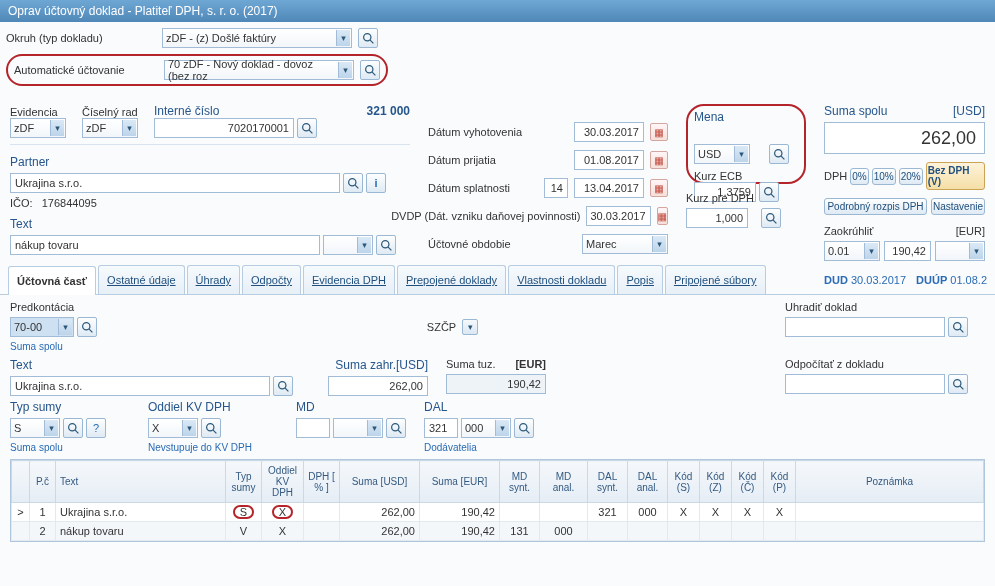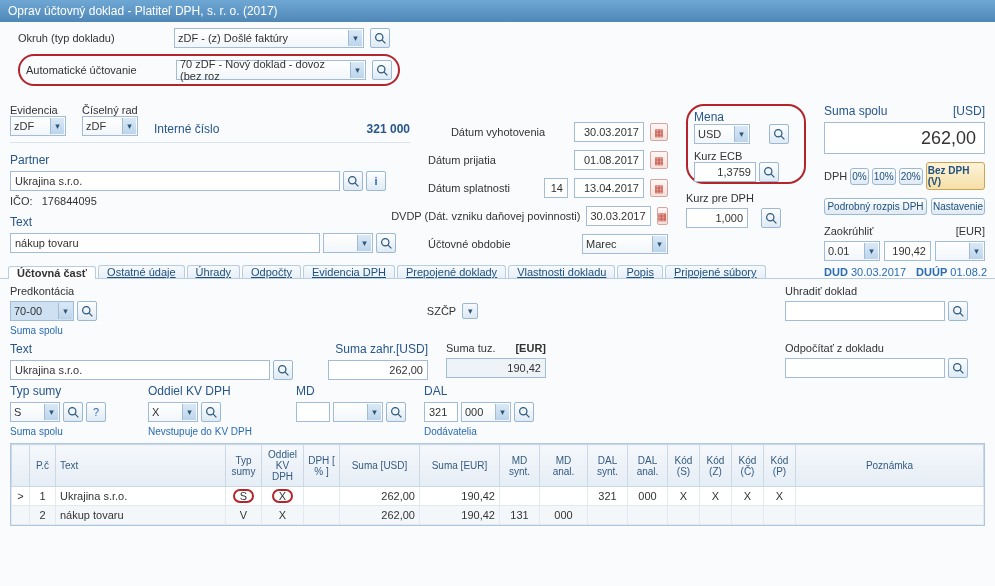--- a/index.html
+++ b/index.html
@@ -11,21 +11,21 @@
     width: 995px;
     height: 586px;
     overflow: hidden;
   }
   .titlebar {
     background: linear-gradient(#6fa7d4, #4f87b8);
     color: #fff;
     padding: 4px 8px;
     font-size: 12px;
   }
-  .panel { padding: 6px 18px; }
+  .panel { padding: 6px 6px; }
   .row { display: flex; align-items: center; margin-bottom: 6px; gap: 6px; }
   label, .lbl { color: #333; }
   .lbl { white-space: nowrap; }
   .combo, .input {
     border: 1px solid #a2bbd6;
     background: #fff;
     height: 20px;
     font-size: 11px;
     padding: 1px 3px;
     display: inline-flex;
@@ -60,21 +60,21 @@
   .header-bold { color: #27568c; font-weight: normal; font-size: 12px; }
   .header-num { color: #27568c; font-weight: bold; font-size: 12px; }
   .sep { border: none; border-top: 1px solid #d9e4ee; margin: 2px 0 6px; }
   .link { color: #2a6bb3; cursor: pointer; }
   .tabbar {
     border-bottom: 1px solid #b8cde1;
     display: flex; gap: 0; padding: 0 8px;
     margin-top: 4px;
   }
   .tab {
-    padding: 0 8px;
+    padding: 8px 8px;
     border: 1px solid #b8cde1;
     border-bottom: none;
     background: linear-gradient(#f6fafd, #e7eff7);
     margin-right: 2px;
     border-radius: 3px 3px 0 0;
     cursor: pointer;
     color: #1e4f7e;
     text-decoration: underline;
   }
   .tab.active {
@@ -194,20 +194,31 @@
         <div class="combo" style="width:56px">
           <span>zDF</span>
             <span class="dd">▾</span>
         </div>
       </div>
       <div style="flex:1">
         <div style="display:flex;justify-content:space-between">
           <span class="header-bold">Interné číslo</span>
           <span class="header-num">321 000</span>
         </div>
+        <div style="display:flex;gap:3px">
+          <div class="input" style="width:140px">
+              <span>7020170001</span>
+            </div>
+          <span class="q-btn">
+              <svg viewBox="0 0 16 16" class="mag-icon">
+                <circle cx="6.5" cy="6.5" r="4.5"></circle>
+                <line x1="10" y1="10" x2="14" y2="14"></line>
+              </svg>
+            </span>
+        </div>
       </div>
     </div>
 
 
     <hr class="sep">
 
     <div class="header-bold">Partner</div>
     <div style="display:flex;gap:3px">
       <div class="input left" style="width:330px">
           <span>Ukrajina s.r.o.</span>
@@ -235,21 +246,21 @@
           <svg viewBox="0 0 16 16" class="mag-icon">
             <circle cx="6.5" cy="6.5" r="4.5"></circle>
             <line x1="10" y1="10" x2="14" y2="14"></line>
           </svg>
         </span>
     </div>
   </div>
 
   <div class="col" style="width:240px;padding-top:18px;gap:8px">
     <div class="date-row">
-      <span class="lbl" style="flex:1;text-align:center">Dátum vyhotovenia</span>
+      <span class="lbl" style="flex:1;text-align:left">Dátum vyhotovenia</span>
       <div class="input" style="width:70px">
           <span>30.03.2017</span>
         </div>
       <span class="cal-btn">▦</span>
     </div>
     <div class="date-row">
       <span class="lbl" style="flex:1;text-align:left">Dátum prijatia</span>
       <div class="input" style="width:70px">
           <span>01.08.2017</span>
         </div>
@@ -277,21 +288,21 @@
       <div class="combo" style="width:86px">
         <span>Marec</span>
           <span class="dd">▾</span>
       </div>
     </div>
   </div>
 
   <div class="col" style="width:120px;">
     <div class="hl-red" style="height:80px;padding:4px 6px">
       <div class="header-bold">Mena</div>
-      <div style="display:flex;gap:19px;margin-top:0">
+      <div style="display:flex;gap:19px;margin-top:20px">
         <div class="combo" style="width:56px">
             <span>USD</span>
             <span class="dd">▾</span>
           </div>
         <span class="q-btn">
             <svg viewBox="0 0 16 16" class="mag-icon">
               <circle cx="6.5" cy="6.5" r="4.5"></circle>
               <line x1="10" y1="10" x2="14" y2="14"></line>
             </svg>
           </span>

